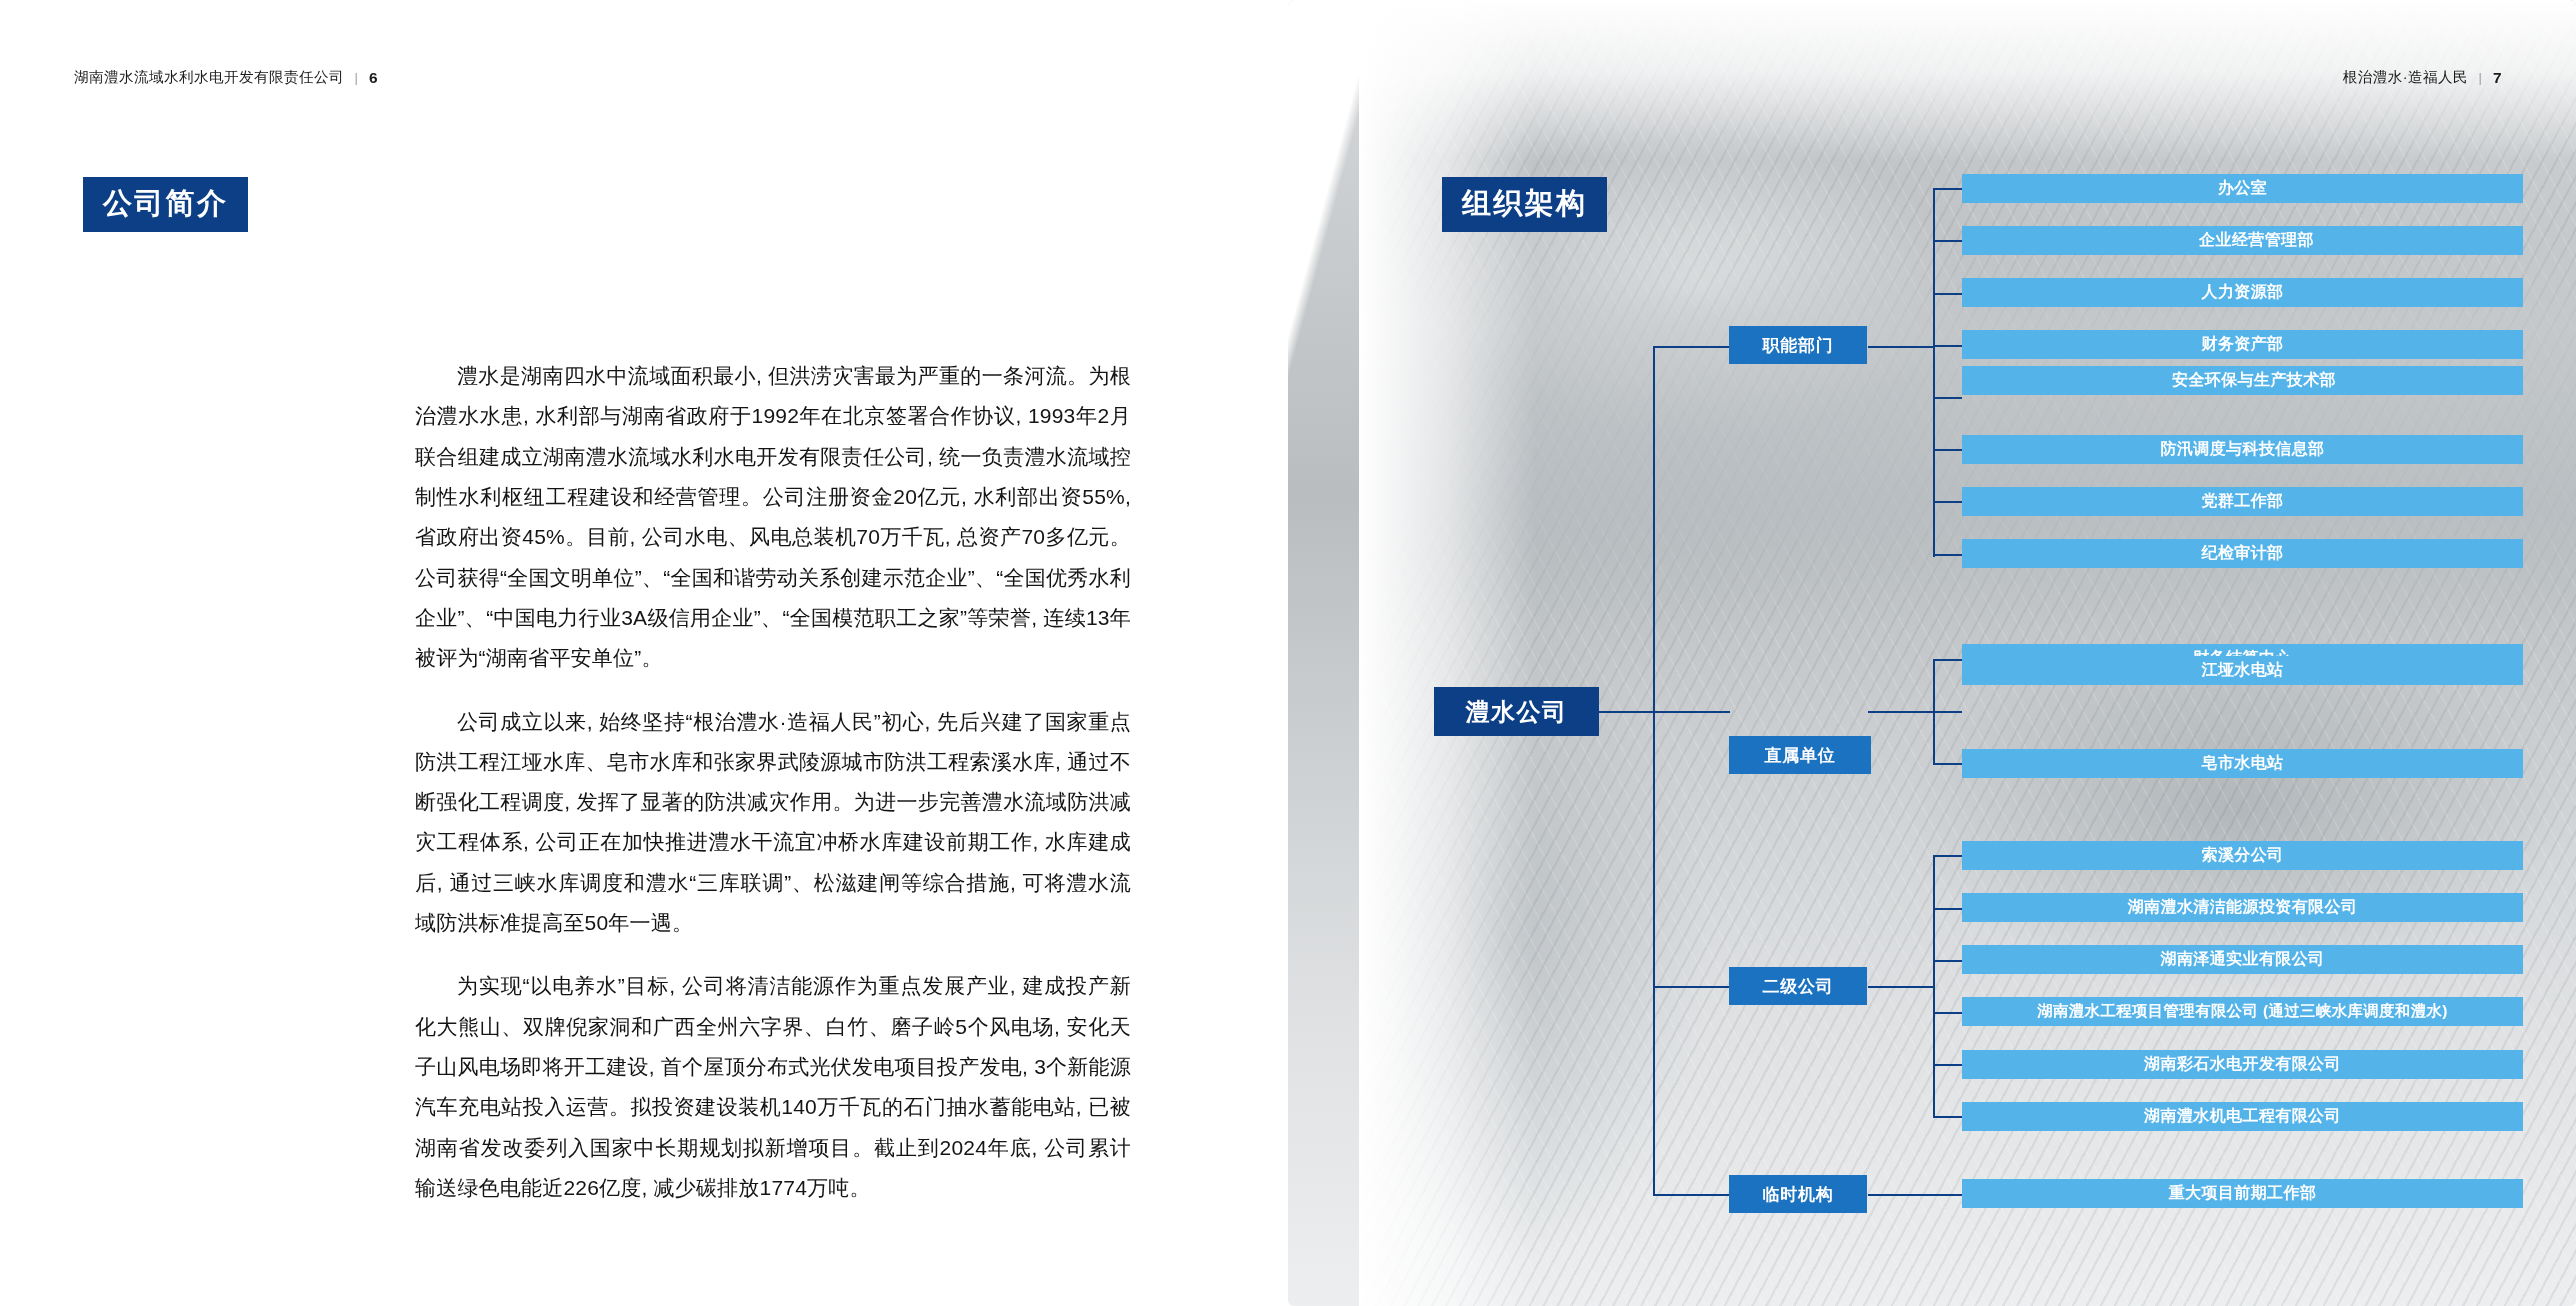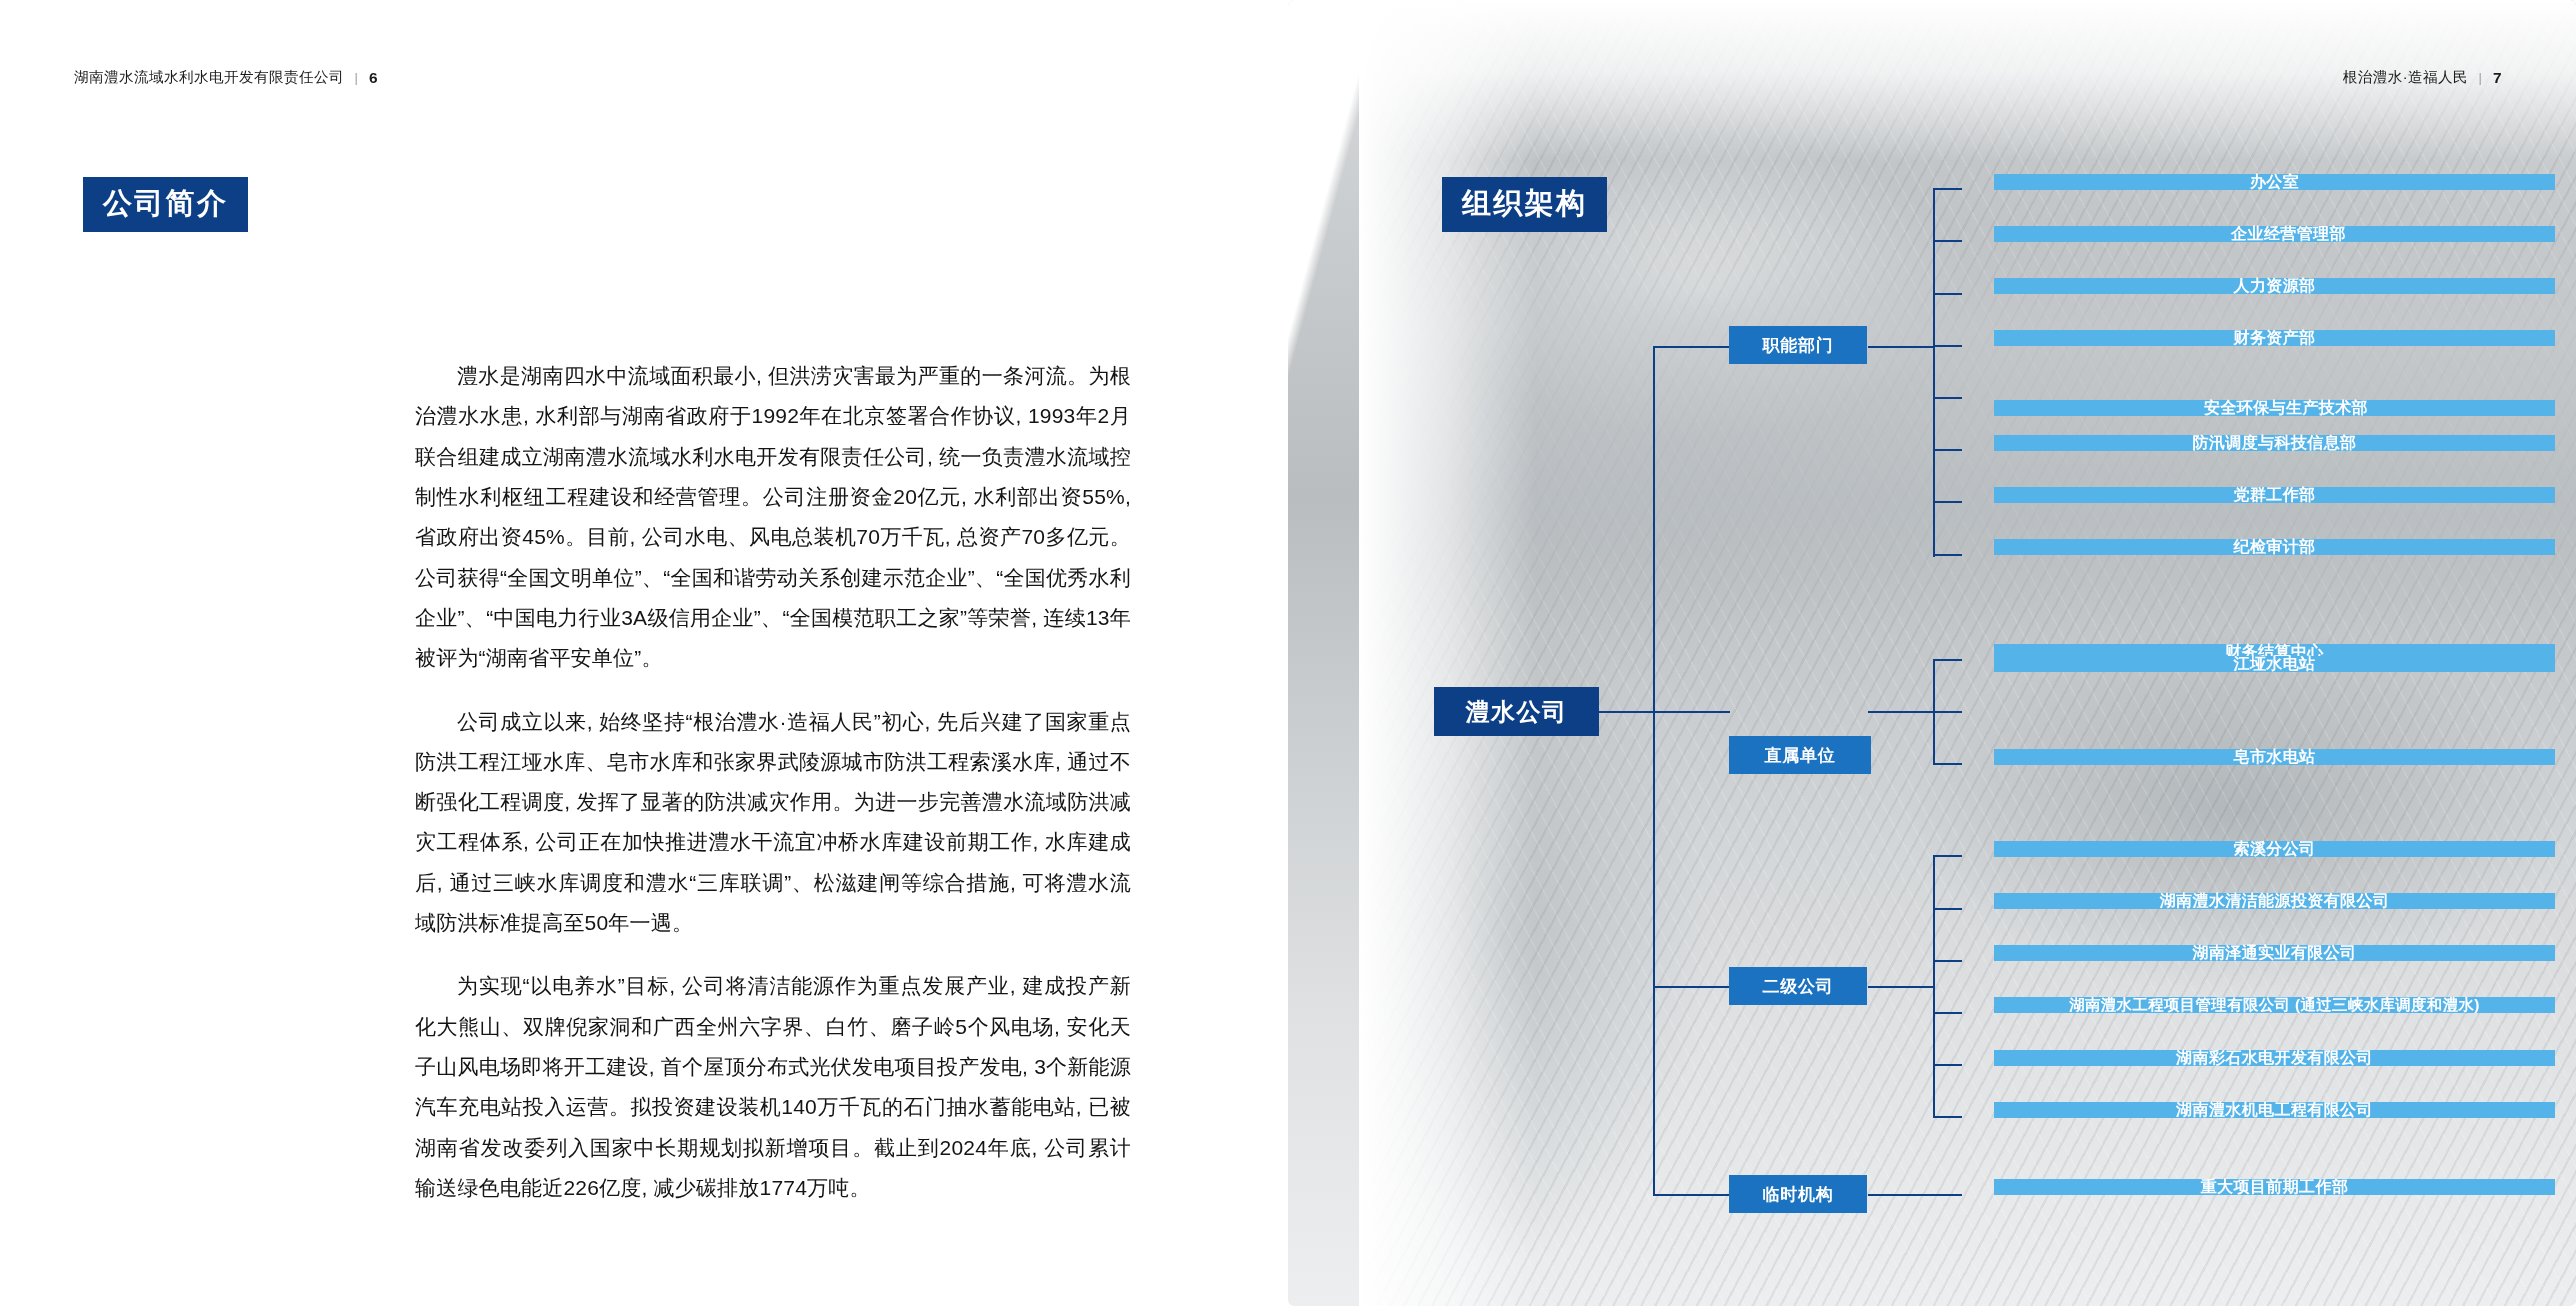--- a/index.html
+++ b/index.html
@@ -131,21 +131,21 @@
   .node.root {
     background: #0d3f86;
     font-size: 24px;
     letter-spacing: 1.5px;
   }
   .node.group {
     background: #1b72c0;
     font-size: 17px;
     letter-spacing: 0.8px;
   }
-  .leaf { height: 16px; width: 561px; left: 674px; margin-left: 32px; }
+  .leaf { height: 29px; width: 561px; left: 674px; }
   .connector { position: absolute; background: #0d3f86; }
   .h-line { height: 1.5px; }
   .v-line { width: 1.5px; }
 </style>
 </head>
 <body>
 
 <div class="spread">
 
   <div class="page-left">
@@ -198,21 +198,21 @@
       <div class="connector h-line" style="left:645px; top:240px; width:29px;"></div>
       <div class="leaf node" style="top:226px;padding-left:28px;">企业经营管理部</div>
 
       <div class="connector h-line" style="left:645px; top:293px; width:29px;"></div>
       <div class="leaf node" style="top:278px;">人力资源部</div>
 
       <div class="connector h-line" style="left:645px; top:345px; width:29px;"></div>
       <div class="leaf node" style="top:330px;">财务资产部</div>
 
       <div class="connector h-line" style="left:645px; top:397px; width:29px;"></div>
-      <div class="leaf node" style="top:400px;padding-left:23px;">安全环保与生产技术部</div>
+      <div class="leaf node" style="top:366px;padding-left:23px;">安全环保与生产技术部</div>
 
       <div class="connector h-line" style="left:645px; top:449px; width:29px;"></div>
       <div class="leaf node" style="top:435px;">防汛调度与科技信息部</div>
 
       <div class="connector h-line" style="left:645px; top:501px; width:29px;"></div>
       <div class="leaf node" style="top:487px;">党群工作部</div>
 
       <div class="connector h-line" style="left:645px; top:554px; width:29px;"></div>
       <div class="leaf node" style="top:539px;">纪检审计部</div>
 

